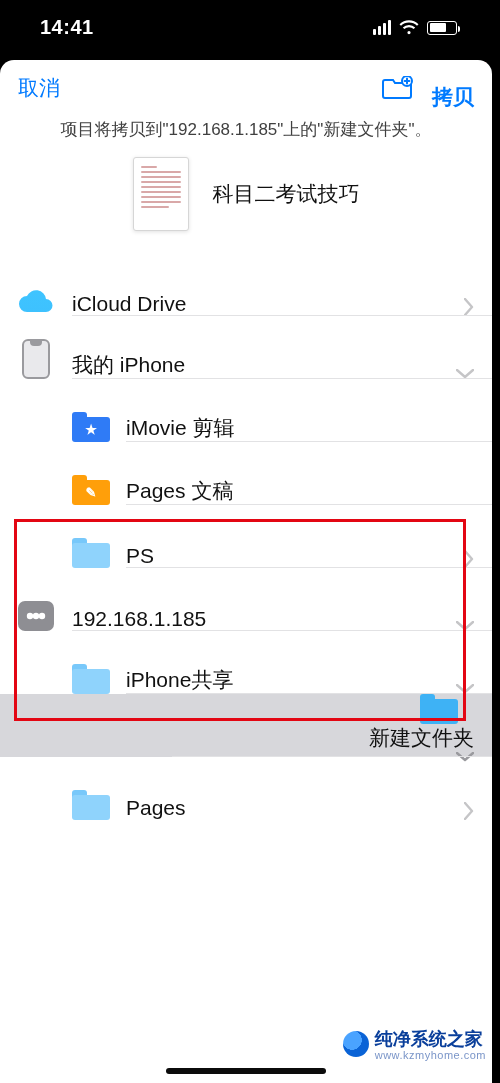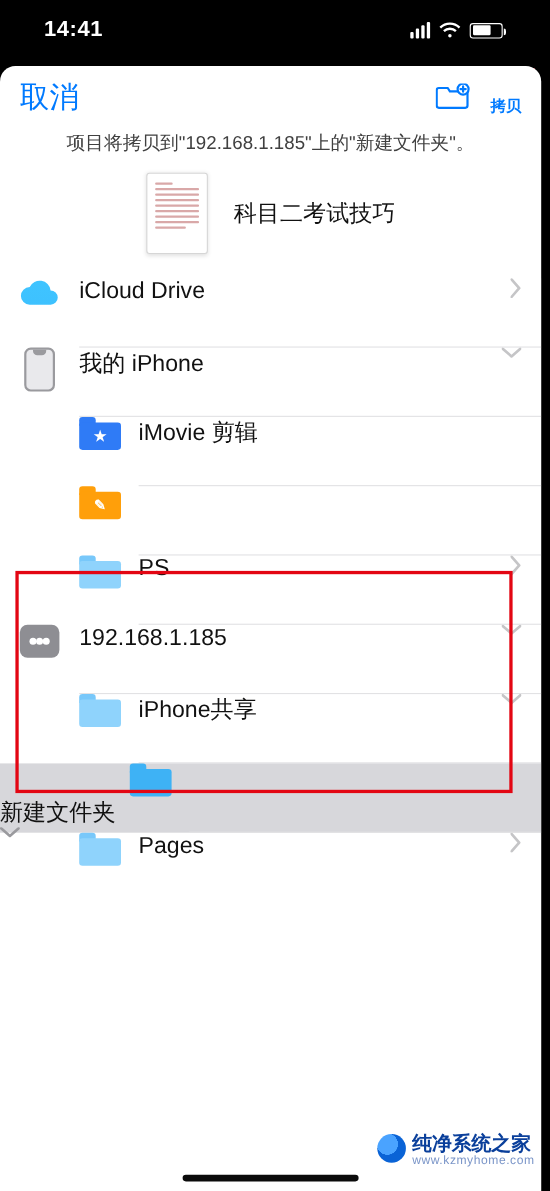--- a/index.html
+++ b/index.html
@@ -19,39 +19,39 @@
 .batt { width: 30px; height: 14px; border: 1.5px solid #fff; border-radius: 3px; position: relative; }
 .batt::after { content:""; position:absolute; right:-4px; top:4px; width:2.5px; height:6px; background:#fff; border-radius:0 2px 2px 0; }
 .batt i { position:absolute; left:1.5px; top:1.5px; bottom:1.5px; width: 60%; background:#fff; border-radius:1px; display:block; }
 
 .notch { position:absolute; top:0; left:50%; transform:translateX(-50%); width: 200px; height: 36px; background:#000; border-radius: 0 0 22px 22px; }
 
 
 .sheet { position:absolute; left:0; right:0; top:60px; bottom:0; background:#fff; border-radius: 14px 14px 0 0; overflow:hidden; display:flex; flex-direction:column; }
 
 .nav { height: 56px; display:flex; align-items:center; justify-content:space-between; padding: 0 18px; position:relative; }
-.nav-left { color:#007aff; font-size:27px; }
+.nav-left { color:#007aff; font-size:21px; }
 .nav-right { display:flex; align-items:center; gap:18px; color:#007aff; }
 .nav-right .nf-icon svg { display:block; }
-.nav-copy { color:#007aff; font-size:14px; font-weight:600;margin-top:18px; }
+.nav-copy { color:#007aff; font-size:21px; font-weight:600;margin-top:18px; }
 
 .red-box-top { position:absolute; right:6px; top:62px; width:128px; height:50px; border:3px solid #e30613; pointer-events:none; }
 
 .subtitle { text-align:center; font-size:17px; color:#404040; padding: 2px 20px 10px; }
 
 .preview { display:flex; align-items:center; justify-content:center; gap:24px; padding: 6px 0 22px; }
 .doc-thumb { width:56px; height:74px; background:#fff; border:1px solid #d6d6d6; border-radius:3px; box-shadow: 0 1px 4px rgba(0,0,0,.12); padding:8px 7px; display:flex; flex-direction:column; gap:3px; }
 .doc-thumb i { height:2px; background:#d9a8a8; display:block; border-radius:1px; }
 .doc-thumb i:nth-child(1){width:40%}
 .doc-thumb i:nth-child(n+2){width:100%}
 .doc-thumb i:nth-child(9){width:70%}
 .doc-name { font-size:21px; color:#111; }
 
 .list { flex:1; background:#fff; }
-.row { display:flex; align-items:flex-start; height:63px; padding: 0 18px 0 0; position:relative; }
+.row { display:flex; align-items:flex-end; height:63px; padding: 0 18px 0 0; position:relative; }
 .row .icon-slot { width:72px; display:flex; align-items:center; justify-content:center; flex:none; }
 .row.sub1 .icon-slot { width:126px; justify-content:flex-end; padding-right:16px; }
 .row.sub2 .icon-slot { width:172px; justify-content:flex-end; padding-right:16px; }
 .row .label { flex:1; font-size:21px; color:#111; }
 .row .chev { flex:none; color:#c5c5c7; }
 .row::after { content:""; position:absolute; left:72px; right:0; bottom:0; height:1px; background:#e2e2e4; }
 .row.sub1::after { left:126px; }
 .row.sub2::after { left:172px; }
 .row.noline::after { display:none; }
 .row.selected { background:#d7d7db;flex-direction:column; }
@@ -184,20 +184,21 @@
           </div>
         <div class="label">iMovie 剪辑</div>
       </div>
 
       <div class="row sub1">
         <div class="icon-slot">
             <span class="folder-ic pages">
               <span class="glyph">✎</span>
             </span>
           </div>
+        <div class="label">Pages 文稿</div>
       </div>
 
       <div class="row sub1">
         <div class="icon-slot">
             <span class="folder-ic"></span>
           </div>
         <div class="label">PS</div>
         <div class="chev">
             <svg width="10" height="18" viewBox="0 0 10 18">
               <path d="M1 1l7 8-7 8" fill="none" stroke="#c5c5c7" stroke-width="2.4" stroke-linecap="round" stroke-linejoin="round"></path>

